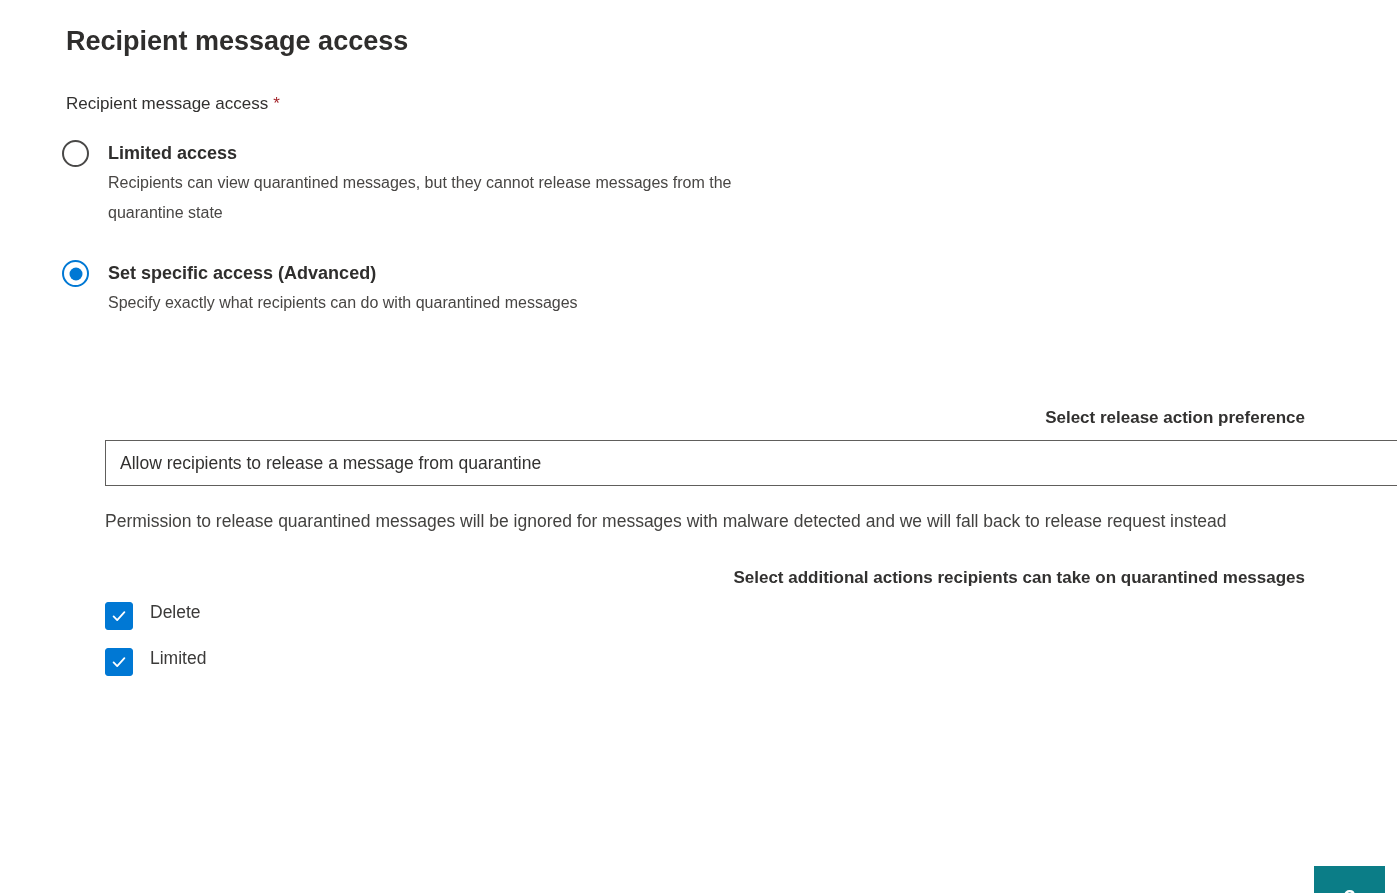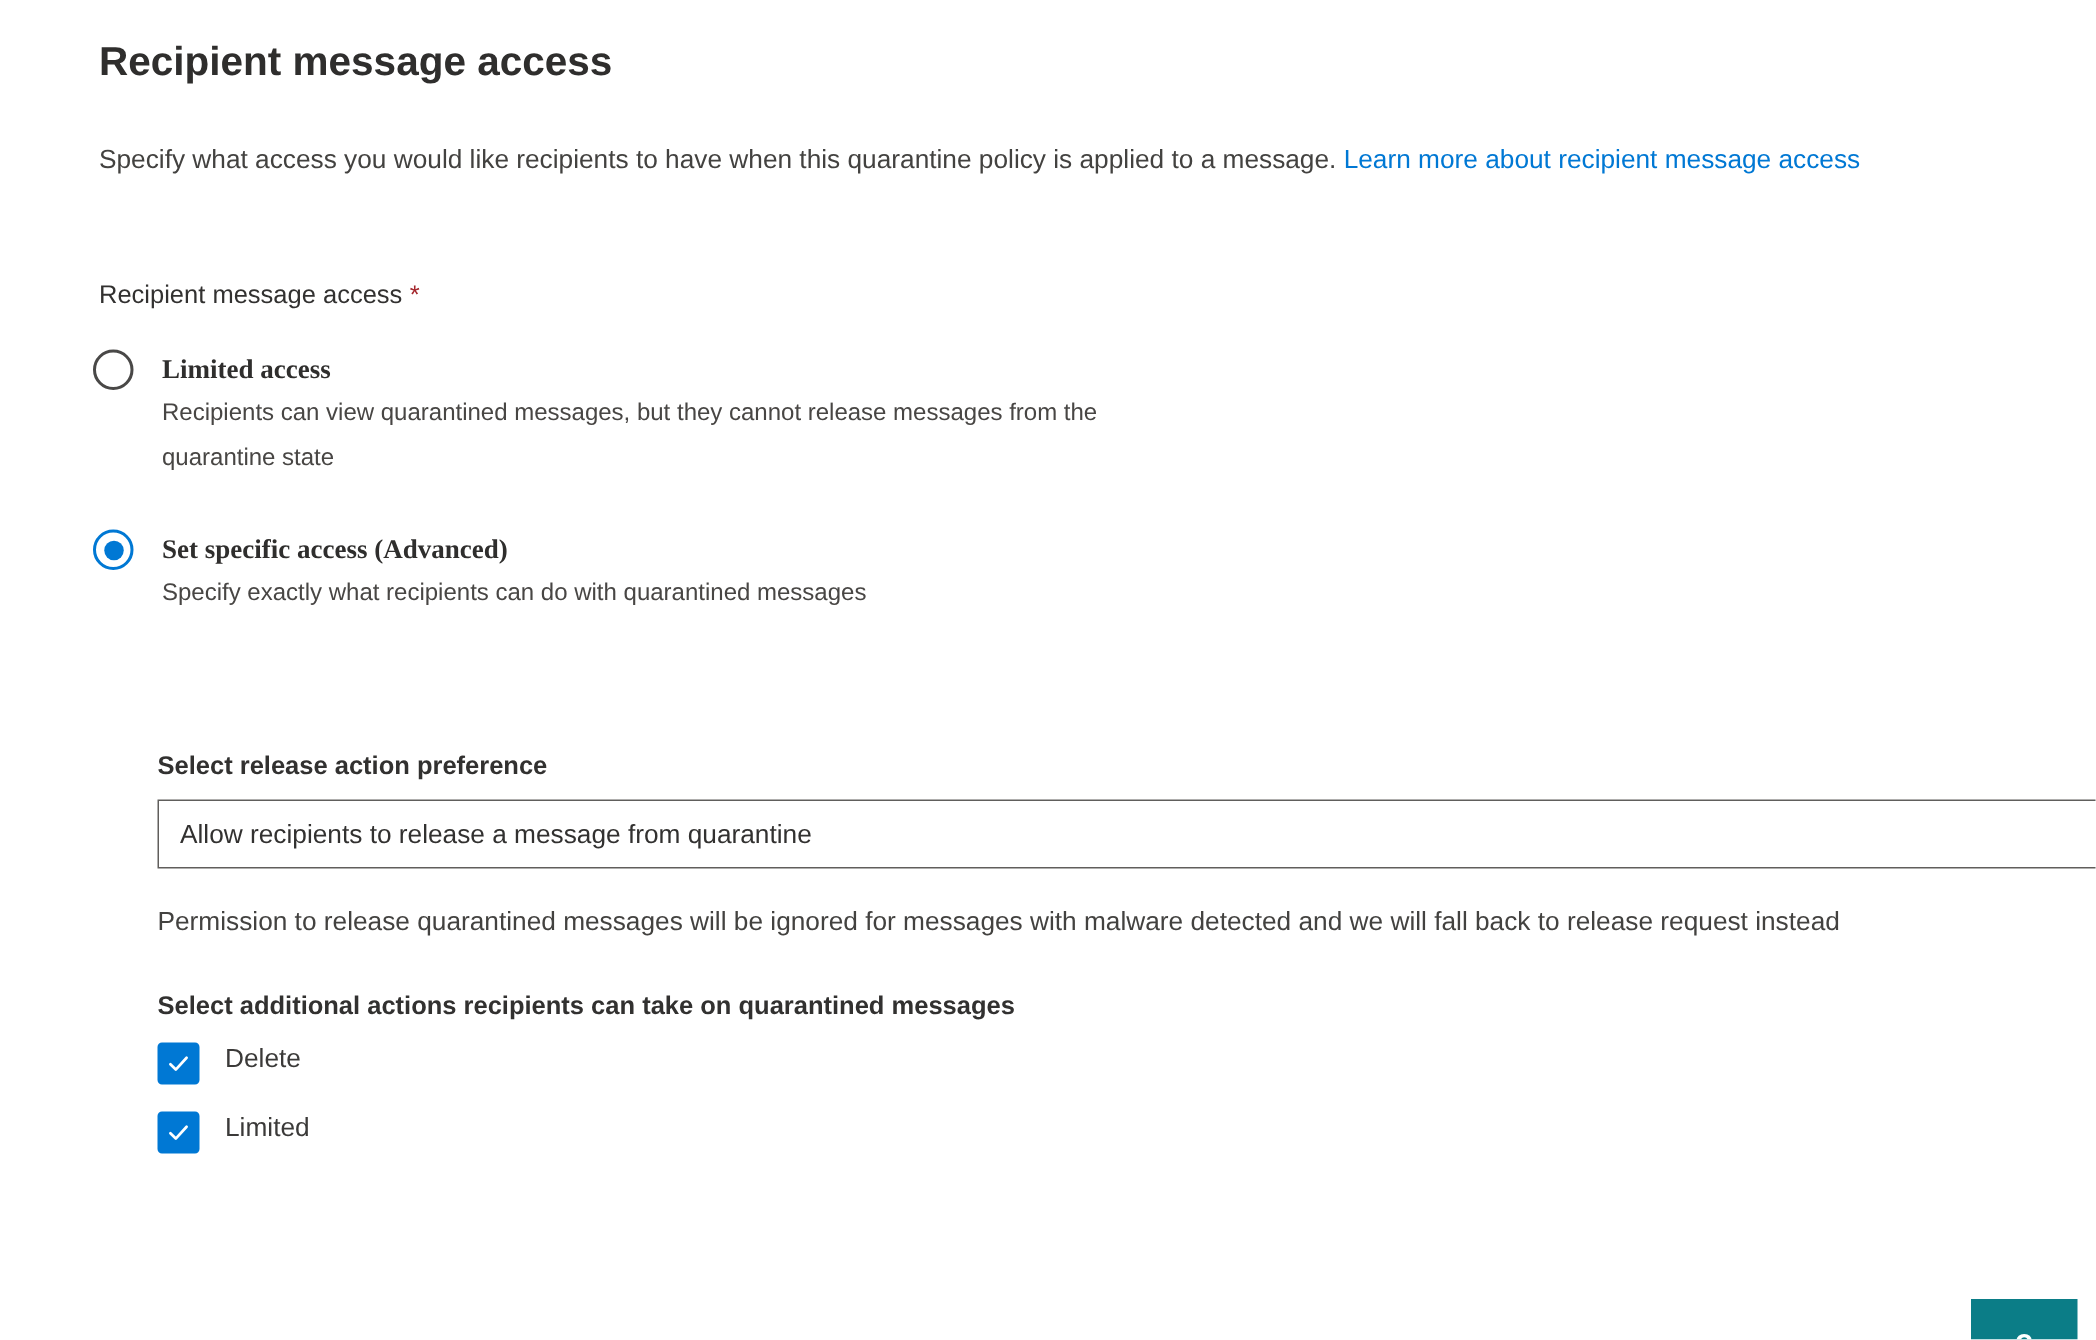--- a/index.html
+++ b/index.html
@@ -39,30 +39,31 @@
     margin-top: 2px; position: relative; cursor: pointer;
   }
   .radio.selected { border-color: #0078d4; }
   .radio.selected::after {
     content: ""; position: absolute; left: 50%; top: 50%;
     width: 13px; height: 13px; border-radius: 50%;
     background: #0078d4; transform: translate(-50%, -50%);
   }
   .radio-text { margin-left: 19px; }
   .radio-label {
-    font-size: 18px; line-height: 30px; font-weight: 700; color: #2f2e2d; cursor: pointer; font-family: Liberation Serif, serif;
+    font-size: 18px; line-height: 30px; font-weight: 700; color: #2f2e2d; cursor: pointer;
   }
   .radio-desc { font-size: 16px; line-height: 30px; color: #484644; }
   .radio-desc.narrow { max-width: 655px; }
 
   
   .advanced-section { margin: 88px 0 0 39px; }
   .section-label {
     font-size: 17px; line-height: 24px; font-weight: 700; color: #323130;
     margin: 0 0 10px 0;
+    text-align: right;
   }
   .dropdown {
     width: 1374px; height: 46px;
     border: 1px solid #605e5c; border-radius: 0;
     display: flex; align-items: center;
     padding: 0 16px 0 14px; cursor: pointer; background: #fff;
     margin-bottom: 20px;
   }
   .dropdown-value {
     flex: 1 1 auto; font-size: 17.5px; color: #323130;
@@ -100,21 +101,20 @@
     position: relative; top: 21px; line-height: 20px;
   }
 </style>
 </head>
 <body>
 
 <div class="page">
 
   <h1 class="page-title">Recipient message access</h1>
 
-  <p class="page-desc"><span>Specify what access you would like recipients to have when this quarantine policy is applied to a message. </span><a class="link" href="#">Learn more about recipient message access</a></p>
 
   <div class="field-label"><span>Recipient message access</span><span class="required">*</span></div>
 
   <div class="radio-option">
     <span class="radio"></span>
     <div class="radio-text">
       <div class="radio-label">Limited access</div>
       <div class="radio-desc narrow">Recipients can view quarantined messages, but they cannot release messages from the quarantine state</div>
     </div>
   </div>

